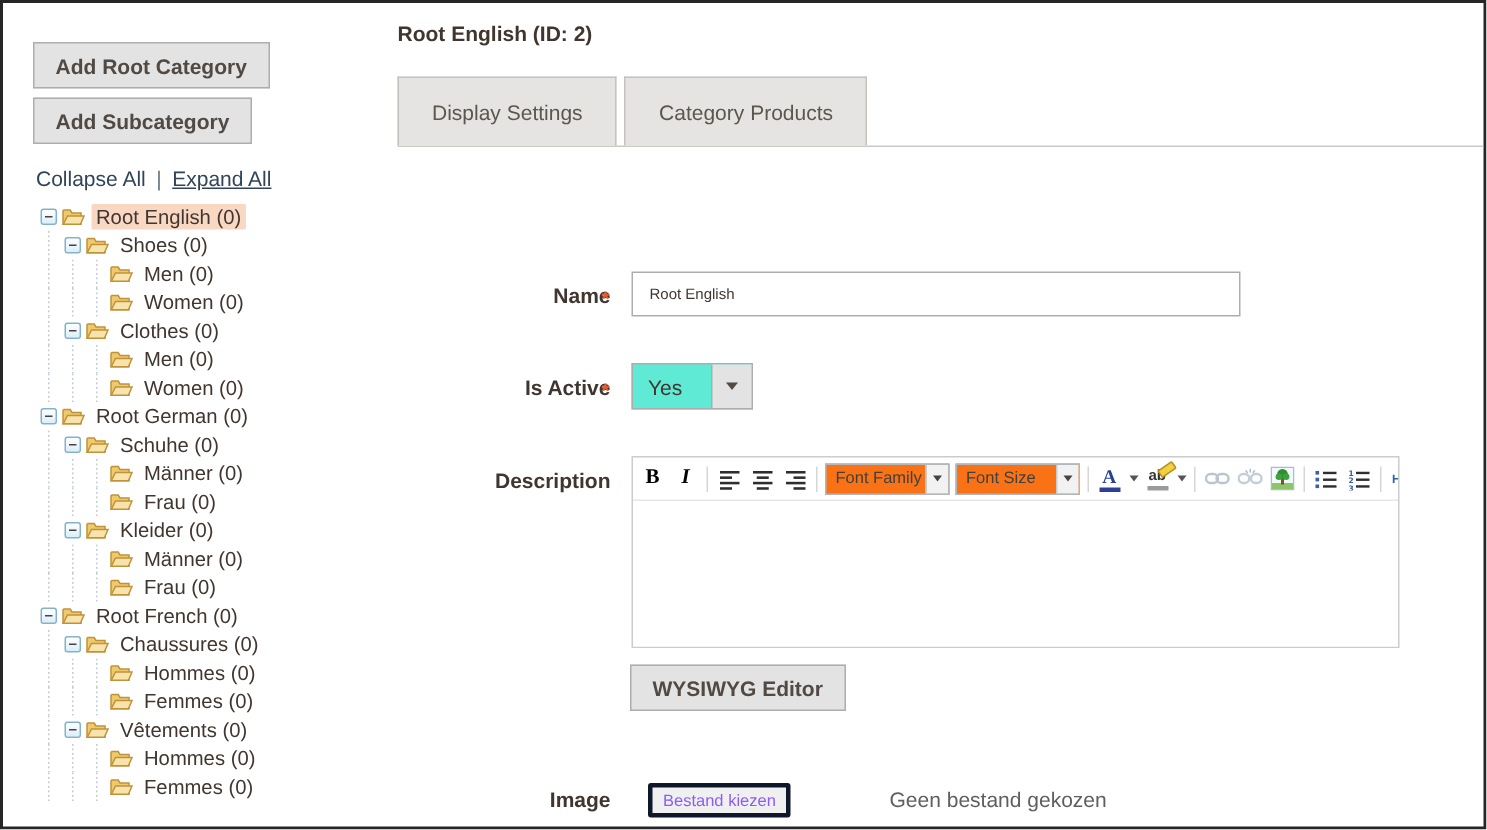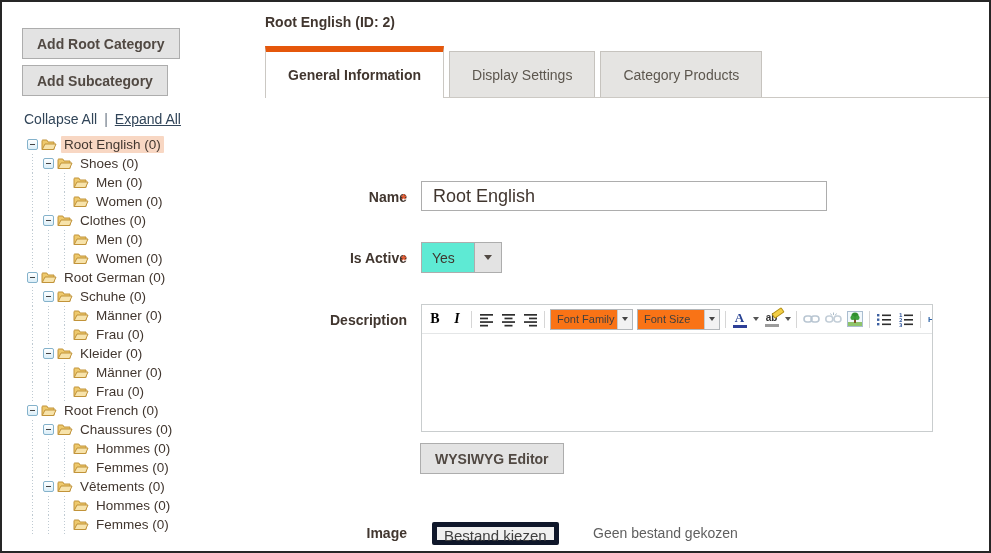--- a/index.html
+++ b/index.html
@@ -69,21 +69,21 @@
   
   .flabel { position:absolute; left:275px; width:130px; text-align:right;
     font-size:14px; font-weight:600; color:#41362f; }
   .req { position:absolute; left:399px; font-size:14px; font-weight:600; color:var(--asterisk); }
   #lbl-name { top:187px; } #req-name { top:189px; }
   #lbl-active { top:248px; } #req-active { top:250px; }
   #lbl-desc { top:310px; }
   #lbl-image { top:523px; }
 
   #name-input { position:absolute; left:419px; top:179px; width:406px; height:30px;
-    border:1px solid #adadad; padding:0 11px; font-size:18px; color:#41362f; font-family:inherit; background:#fff; }
+    border:1px solid #adadad; padding:0 11px; font-size:10px; color:#41362f; font-family:inherit; background:#fff; }
 
   #active-select { position:absolute; left:419px; top:240px; height:31px;
     display:flex; border:1px solid #adadad; background:#5eead4; cursor:pointer; }
   #active-select .sel-text { width:52px; display:flex; align-items:center; padding-left:10px; font-size:14px; color:#41362f; }
   #active-select .sel-arrow { width:27px; background:#e3e3e3; border-left:1px solid #adadad;
     display:flex; align-items:center; justify-content:center; }
   #active-select .sel-arrow::after { content:""; border-left:4px solid transparent; border-right:4px solid transparent; border-top:5px solid #514943; }
 
   
   #editor { position:absolute; left:419px; top:302px; width:512px; border:1px solid #c9cdce; background:#fff; }
@@ -106,22 +106,22 @@
   .bar-blue { background:#2d3f97; } .bar-gray { background:#9b9b9b; }
   .tb-mini-arrow { flex:none; width:11px; height:22px; display:flex; align-items:center; justify-content:center; cursor:pointer; }
   .tb-mini-arrow::after { content:""; border-left:3px solid transparent; border-right:3px solid transparent; border-top:4px solid #555; }
   .tb-html { flex:none; font-size:8px; font-weight:bold; letter-spacing:.4px; color:#2d62a7; padding:0 4px; cursor:pointer; }
   #editor-content { height:97px; background:#fff; cursor:text; }
 
   #btn-wysiwyg { left:418px; top:441px; }
 
   
   #file-button { position:absolute; left:430px; top:520px; height:23px; padding:0 7px;
-    background:#f0f0f0; border:5px solid #0f172a; border-radius:2px;
-    font-size:15px; color:#404040; font-family:inherit; cursor:pointer; }
+    background:#f0f0f0; border:3px solid #0f172a; border-radius:2px;
+    font-size:11px; color:#8b5cf6; font-family:inherit; cursor:pointer; }
   #file-status { position:absolute; left:547px; top:523px; font-size:14px; color:#5f5f5f;margin-left:44px; }
 </style>
 </head>
 <body>
 
 <div id="app">
 
   <button id="btn-add-root" class="mage-btn">Add Root Category</button>
   <button id="btn-add-sub" class="mage-btn">Add Subcategory</button>
 
@@ -330,23 +330,20 @@
           <path d="M1.2 11.5 L4 6 L15 6 L12.6 11.5 Z" fill="#f7e3ab" stroke="#c19339" stroke-width="1"></path>
         </svg>
         <span class="tree-label">Femmes (0)</span>
       </div>
     </div>
 
   <div id="page-title">Root English (ID: 2)</div>
 
   <div id="tabstrip">
 
-  <div class="tab active">
-        <span>General Information</span>
-      </div>
       <div class="tab">
         <span>Display Settings</span>
       </div>
       <div class="tab">
         <span>Category Products</span>
       </div>
     </div>
 
   <div id="lbl-name" class="flabel">Name</div>
   <span id="req-name" class="req">*</span>

